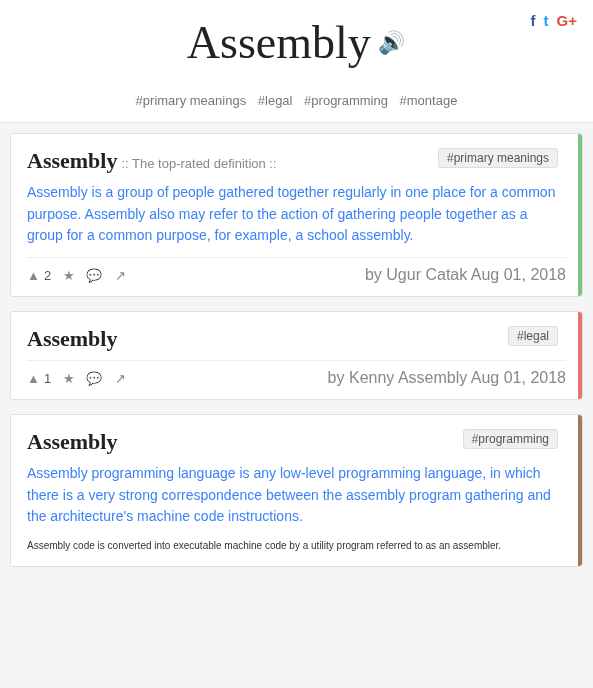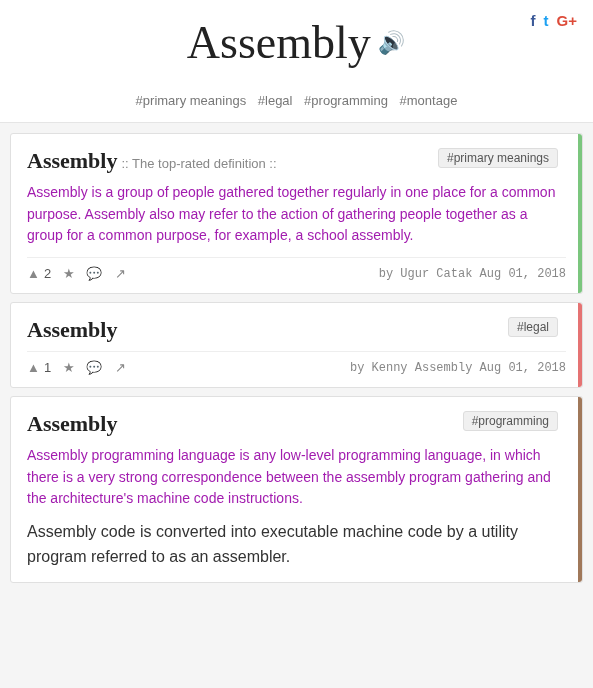--- a/index.html
+++ b/index.html
@@ -60,21 +60,21 @@
       color: #777;
       text-decoration: none;
       margin: 0 4px;
     }
 
     
     .cards-container {
       padding: 10px 10px;
       display: flex;
       flex-direction: column;
-      gap: 8px;
+      gap: 14px;
     }
     .card {
       background: #fff;
       border: 1px solid #e0e0e0;
       border-radius: 3px;
       padding: 14px 16px 12px;
       position: relative;
     }
     .card-accent {
       position: absolute;
@@ -114,21 +114,21 @@
       font-size: 12px;
       font-family: Arial, sans-serif;
       color: #555;
       white-space: nowrap;
       margin-right: 8px;
     }
 
     .card-body {
       font-size: 14px;
       line-height: 1.55;
-      color: #a21caf;
+      color: #3b82f6;
       font-family: Arial, sans-serif;
       margin-bottom: 10px;
     }
 
     .card-footer {
       display: flex;
       justify-content: space-between;
       align-items: center;
       border-top: 1px solid #eee;
       padding-top: 8px;
@@ -144,29 +144,29 @@
       align-items: center;
       gap: 4px;
       font-size: 13px;
       color: #888;
       font-family: Arial, sans-serif;
       cursor: pointer;
     }
     .vote-count { color: #555; font-size: 13px; }
 
     .author-date {
-      font-size: 12px;
+      font-size: 16px;
       color: #888;
-      font-family: Liberation Mono, monospace;
+      font-family: Liberation Sans, sans-serif;
     }
 
     
     .card-body-second {
       margin-top: 10px;
-      font-size: 16px;
+      font-size: 10px;
       line-height: 1.55;
       color: #333;
       font-family: Arial, sans-serif;
     }
   </style>
 </head>
 <body>
 
 <div class="header">
   <div class="social-icons">

